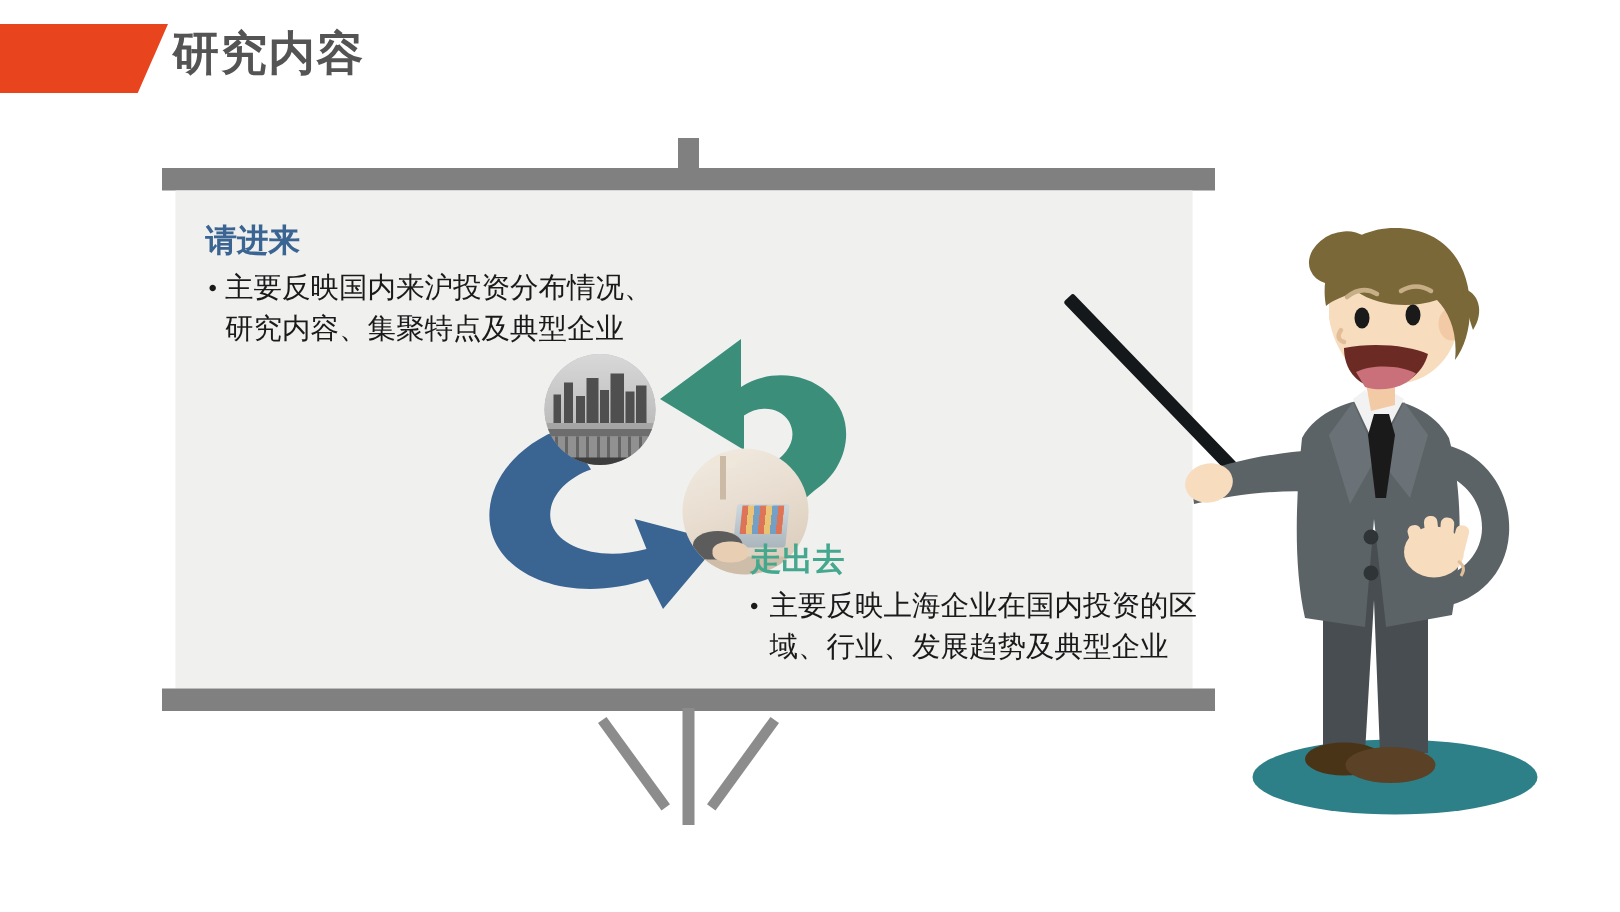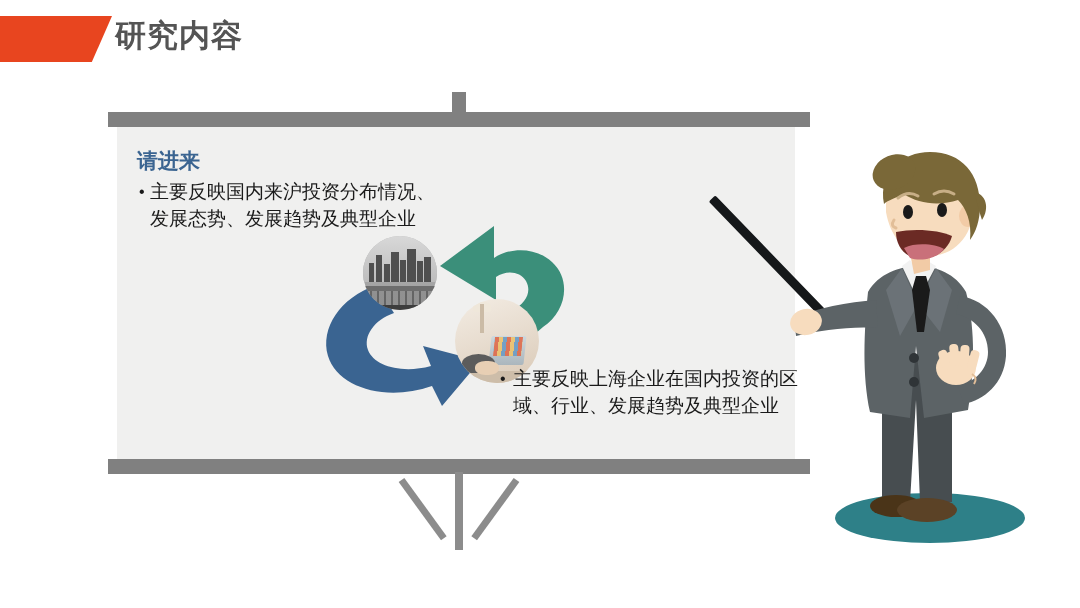--- a/index.html
+++ b/index.html
@@ -170,25 +170,26 @@
     <div class="laptop"></div>
     <div class="screenimg"></div>
     <div class="hand"></div>
     <div class="hand2"></div>
   </div>
 
   <div class="blk blk-in">
     <div class="hd">请进来</div>
     <div class="bl">
       <span class="dot">•</span>
-      <span class="bt">主要反映国内来沪投资分布情况、发展态势、发展趋势及典型企业</span>
+      <span class="bt">主要反映国内来沪投资分布情况、研究内容、集聚特点及典型企业</span>
     </div>
   </div>
 
   <div class="blk blk-out">
+    <div class="hd">走出去</div>
     <div class="bl">
       <span class="dot">•</span>
       <span class="bt">主要反映上海企业在国内投资的区域、行业、发展趋势及典型企业</span>
     </div>
   </div>
 
   <div class="pointer"></div>
 
   <div class="person">
     <svg width="290" height="420" viewBox="0 0 290 420" xmlns="http://www.w3.org/2000/svg">

